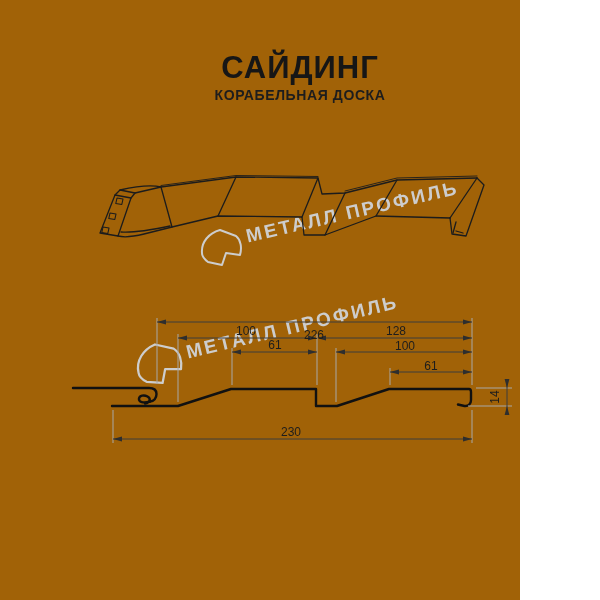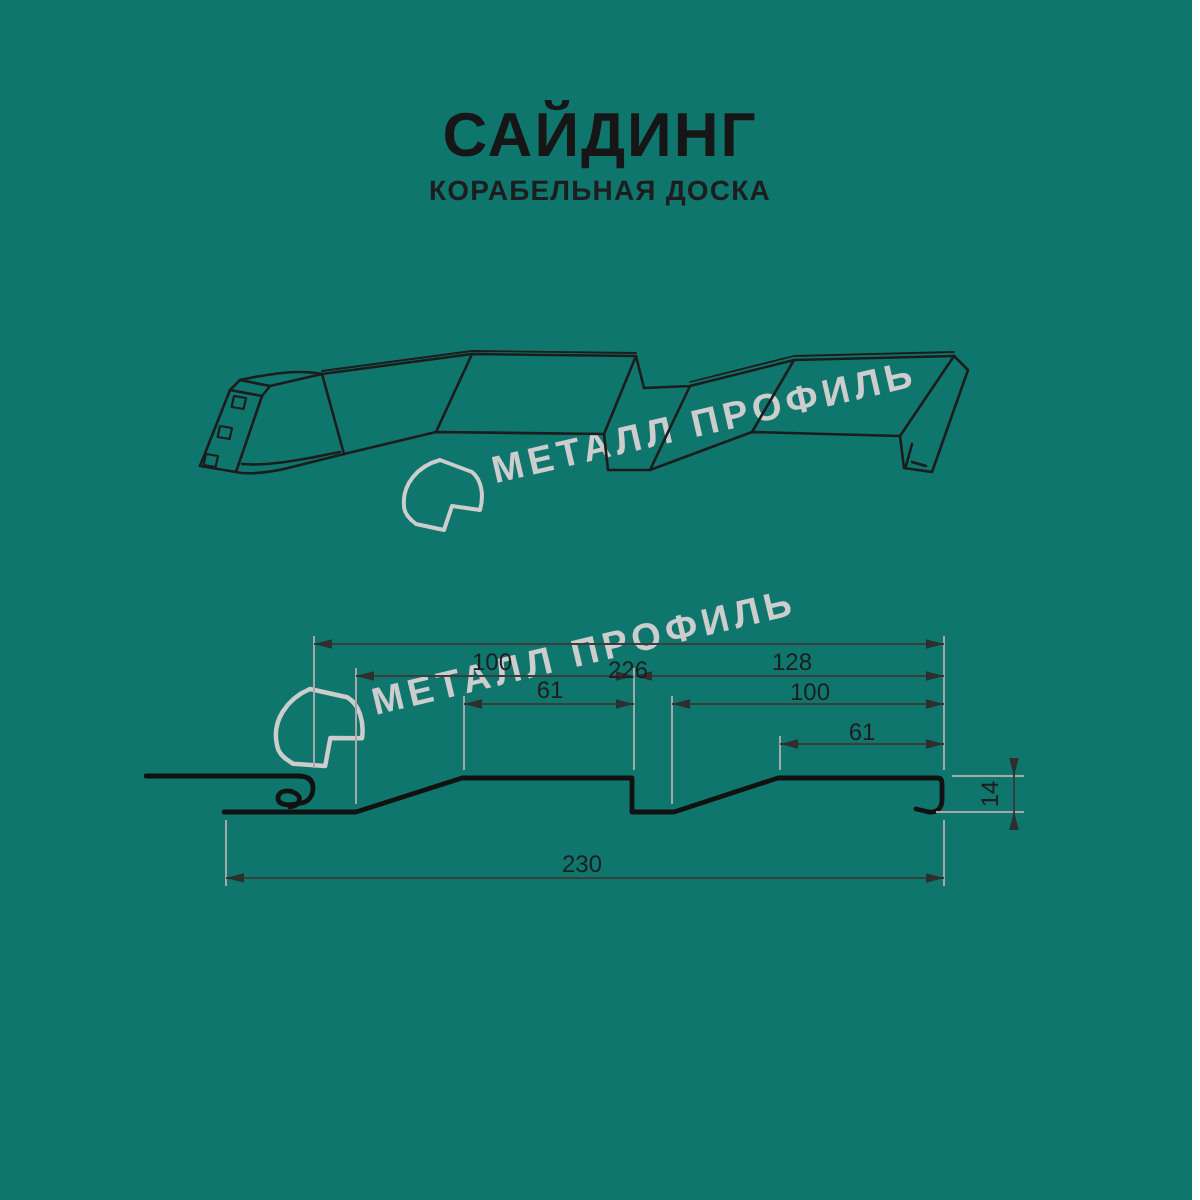--- a/index.html
+++ b/index.html
@@ -1,17 +1,17 @@
 <!DOCTYPE html>
 <html><head>
 <meta charset="utf-8">
 <style>
   html,body{margin:0;padding:0;background:#fff;}
   #page{
-    position:relative;width:596px;height:600px;background:#0f766e;overflow:hidden;
+    position:relative;width:520px;height:600px;background:#a16207;overflow:hidden;
     font-family:"Liberation Sans","DejaVu Sans",sans-serif;color:#1a1a1a;
   }
   .abs{position:absolute;}
   .ctr{left:0;width:600px;text-align:center;}
   .title{top:50px;font-size:31px;font-weight:800;letter-spacing:1px;color:#161616;}
   .subtitle{top:87px;font-size:14px;font-weight:700;letter-spacing:0.6px;color:#1d1d1d;}
   .model{top:105px;font-size:12.5px;font-weight:700;letter-spacing:0.4px;color:#1d1d1d;}
   .footer{top:529px;font-size:14px;font-weight:700;letter-spacing:0.3px;color:#1d1d1d;}
   .wm{
     position:absolute;z-index:1;font-size:19px;font-weight:800;letter-spacing:2.5px;

